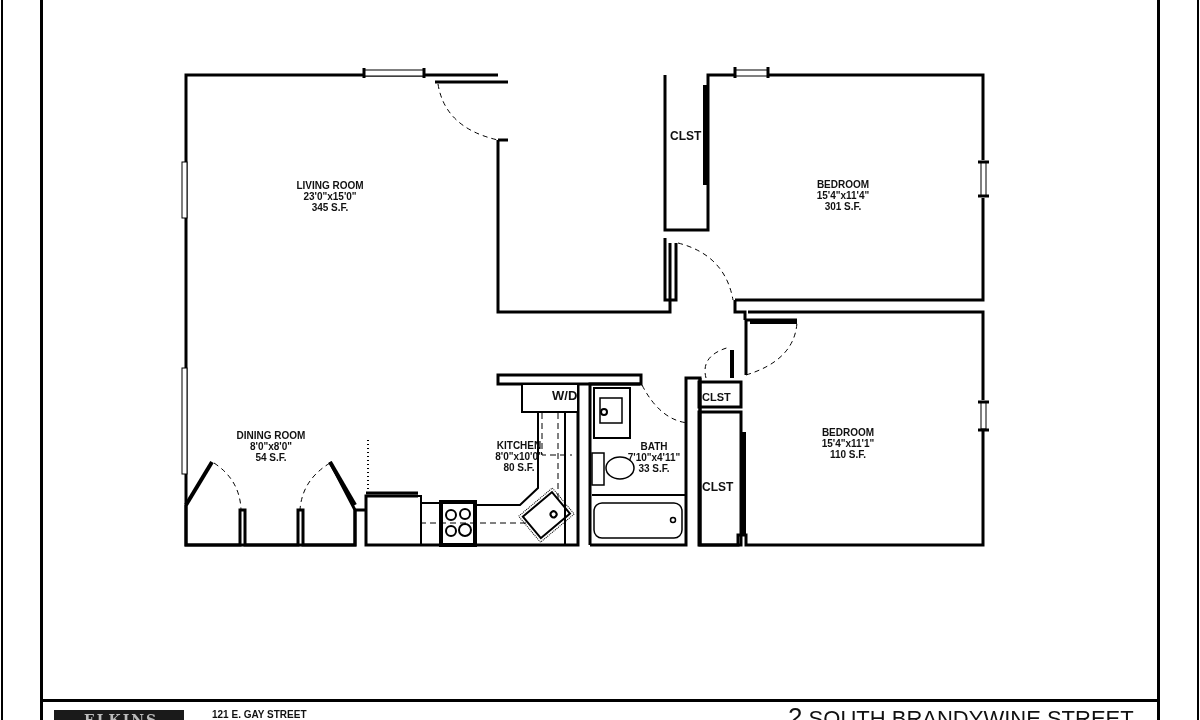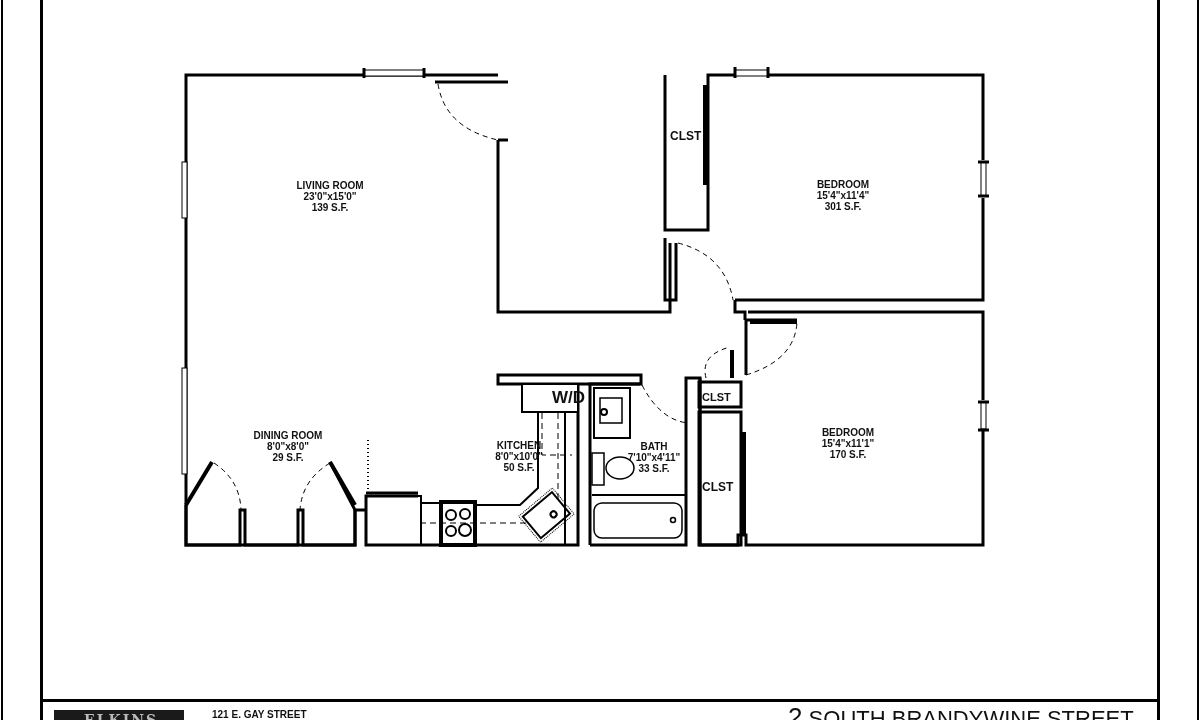--- a/index.html
+++ b/index.html
@@ -6,21 +6,21 @@
   body { width:1200px; height:720px; overflow:hidden; position:relative; font-family:"Liberation Sans", sans-serif; }
   .frame-outer-left { position:absolute; left:1px; top:0; width:2px; height:720px; background:#000; }
   .frame-inner-left { position:absolute; left:40px; top:0; width:3px; height:720px; background:#000; }
   .frame-inner-right { position:absolute; left:1157px; top:0; width:3px; height:720px; background:#000; }
   .frame-outer-right { position:absolute; left:1197px; top:0; width:2px; height:720px; background:#000; }
   .title-rule { position:absolute; left:40px; top:699px; width:1120px; height:3px; background:#000; }
   svg.plan { position:absolute; left:0; top:0; }
   .room-label { position:absolute; text-align:center; font-weight:bold; font-size:10px; line-height:11px; color:#111; transform:translateX(-50%); white-space:nowrap; }
   .room-label span { display:block; }
   .clst-label { position:absolute; font-weight:bold; font-size:12px; color:#111;text-align:center; }
-  .wd-label { position:absolute; font-weight:bold; font-size:17px; color:#111; }
+  .wd-label { position:absolute; font-weight:bold; font-size:13px; color:#111; }
   .logo-block { position:absolute; left:54px; top:710px; width:130px; height:12px; background:#1a1a1a; overflow:hidden; }
   .logo-text { color:#bbb; font-family:"DejaVu Serif", serif; font-size:14px; font-weight:bold; letter-spacing:2px; position:absolute; left:30px; top:2px; }
   .address-left { position:absolute; left:212px; top:709px; font-size:10px; font-weight:bold; color:#111; }
   .address-right { position:absolute; left:788px; top:702px; font-size:22px; color:#111; white-space:nowrap; }
   .address-right .num { font-size:26px; }
 </style>
 </head>
 <body>
 
 <div class="frame-outer-left"></div>
@@ -116,41 +116,41 @@
 
     <path d="M438,84 Q445,128 498,140" stroke-width="1" stroke-dasharray="5,4"></path>
     <line x1="498" y1="140" x2="508" y2="140" stroke-width="3"></line>
     <line x1="498" y1="82" x2="508" y2="82" stroke-width="3"></line>
   </g>
 </svg>
 
 <div class="room-label" style="left:330px; top:180px;">
   <span>LIVING ROOM</span>
   <span>23'0"x15'0"</span>
-  <span>139 S.F.</span>
+  <span>345 S.F.</span>
 </div>
 <div class="room-label" style="left:843px; top:179px;">
   <span>BEDROOM</span>
   <span>15'4"x11'4"</span>
   <span>301 S.F.</span>
 </div>
 <div class="room-label" style="left:848px; top:427px;">
   <span>BEDROOM</span>
   <span>15'4"x11'1"</span>
-  <span>170 S.F.</span>
+  <span>110 S.F.</span>
 </div>
-<div class="room-label" style="left:288px; top:430px;">
+<div class="room-label" style="left:271px; top:430px;">
   <span>DINING ROOM</span>
   <span>8'0"x8'0"</span>
-  <span>29 S.F.</span>
+  <span>54 S.F.</span>
 </div>
 <div class="room-label" style="left:478px; top:440px;margin-left:41px;">
   <span>KITCHEN</span>
   <span>8'0"x10'0"</span>
-  <span>50 S.F.</span>
+  <span>80 S.F.</span>
 </div>
 <div class="room-label" style="left:654px; top:441px;text-align:center;">
   <span>BATH</span>
   <span>7'10"x4'11"</span>
   <span>33 S.F.</span>
 </div>
 
 <div class="clst-label" style="left:670px; top:129px;">CLST</div>
 <div class="clst-label" style="left:702px; top:391px; font-size:11px;">CLST</div>
 <div class="clst-label" style="left:702px; top:480px;">CLST</div>

